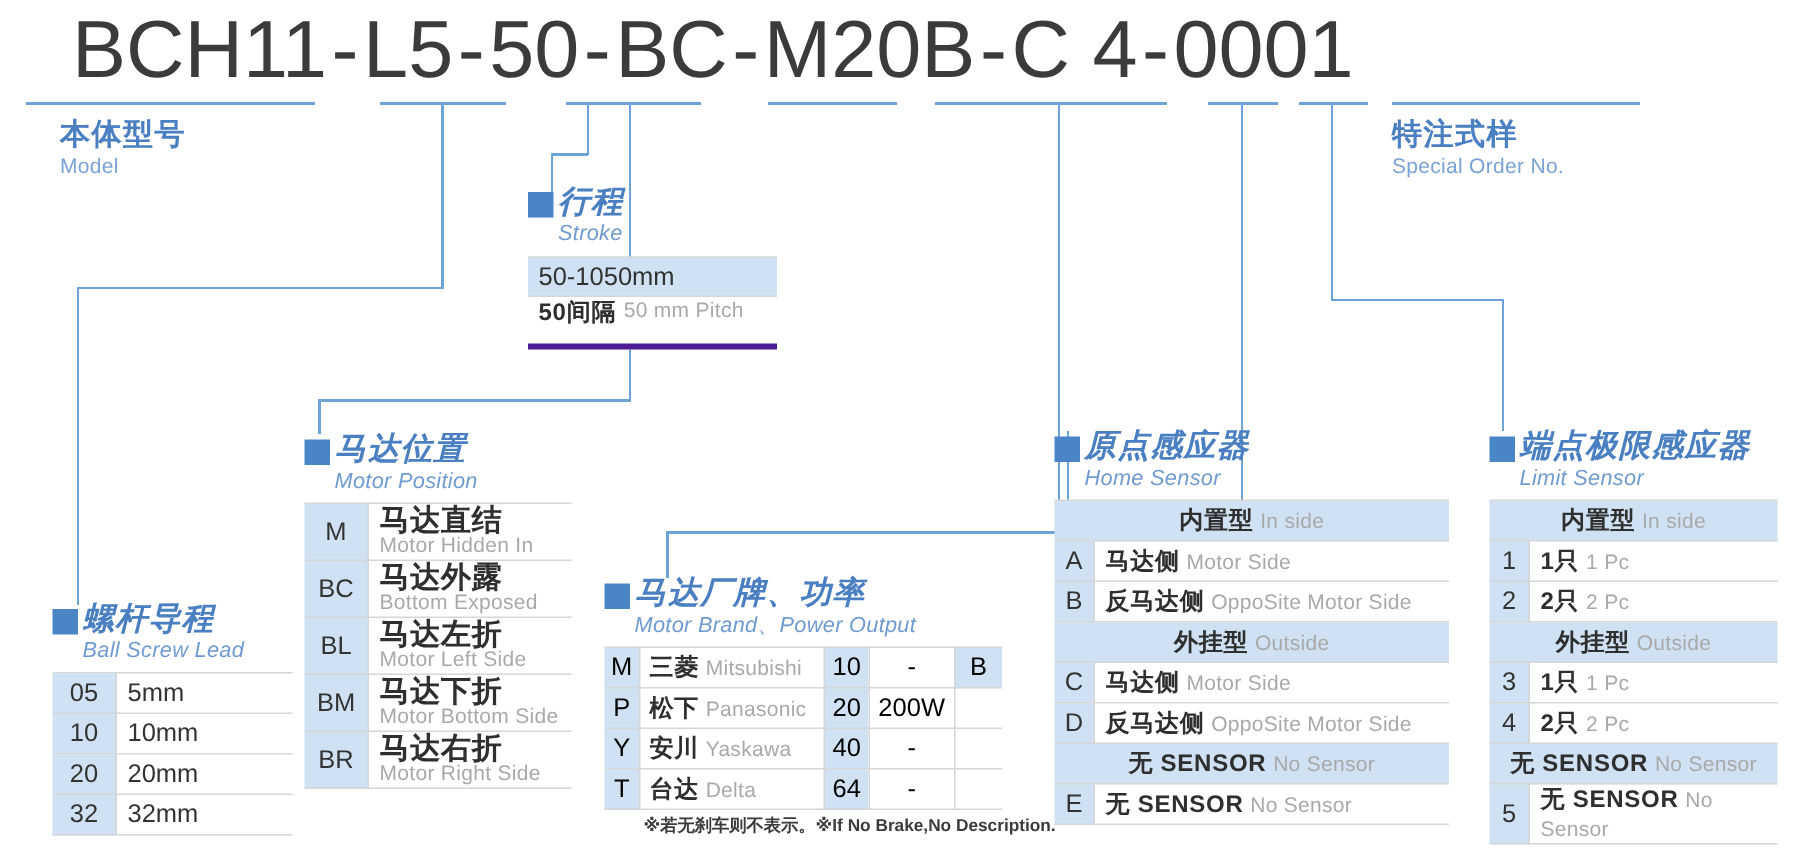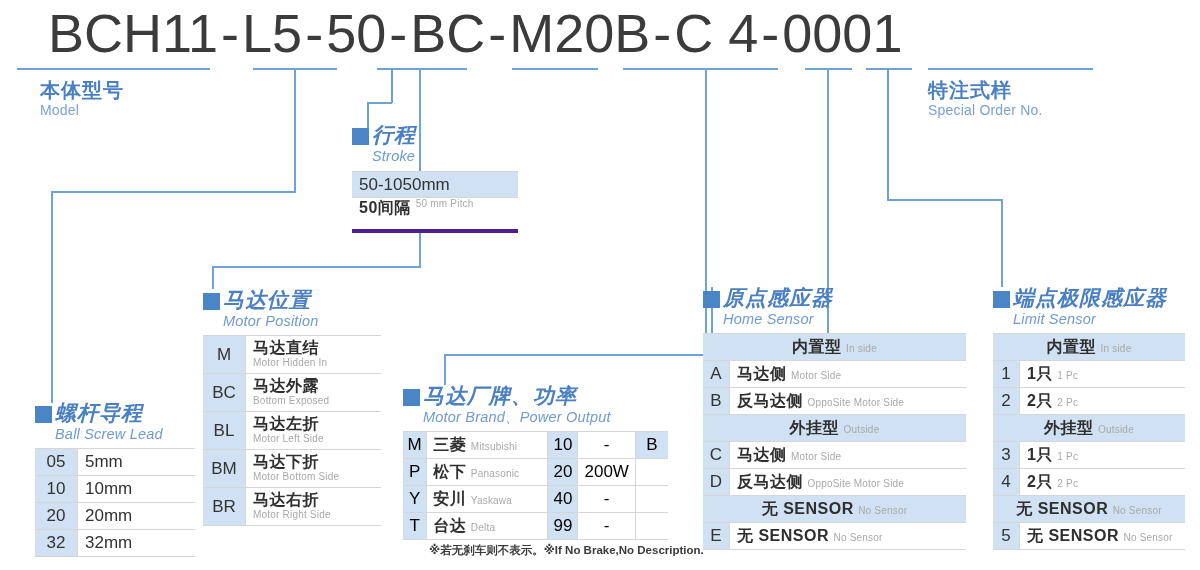--- a/index.html
+++ b/index.html
@@ -64,22 +64,22 @@
     padding:0;
     vertical-align:middle;
   }
   .codecell{
     background:#cfe1f2;color:#333;text-align:center;
     font-size:17px;
     border-right:1px solid #d6d6d6;
   }
   .valcell{background:#fff;color:#333;padding-left:7px !important;}
   .zhs{font-size:16px;color:#2f2f2f;font-weight:700;letter-spacing:.5px;}
-  .ens{font-size:10px;color:#a9a9a9;font-weight:400;letter-spacing:.2px;}
-  .stack .zhs{display:block;line-height:17px;font-weight:700;font-size:16px;font-family:Liberation Serif, serif;}
+  .ens{font-size:14px;color:#a9a9a9;font-weight:400;letter-spacing:.2px;}
+  .stack .zhs{display:block;line-height:17px;font-weight:700;font-size:20px;font-family:Liberation Serif, serif;}
   .stack .ens{display:block;line-height:14px;}
   .hdrrow td{background:#cfe1f2;text-align:center;}
   .hdrrow .zhs{font-size:16px;}
 
   
   #tbl-lead{width:160px;}
   #tbl-lead td{height:26px;}
   #tbl-lead .codecell{width:42px;}
   #tbl-lead .valcell{font-size:17px;color:#333;}
 
@@ -327,21 +327,21 @@
           <td class="c3">40</td>
           <td class="c4">-</td>
           <td class="c5 blank"></td>
         </tr>
         <tr>
           <td class="c1">T</td>
           <td class="c2">
             <span class="zhs">台达</span>
             <span class="ens">Delta</span>
           </td>
-          <td class="c3">99</td>
+          <td class="c3">64</td>
           <td class="c4">-</td>
           <td class="c5 blank"></td>
         </tr>
       </tbody>
     </table>
     <div class="note">
       <span>※若无刹车则不表示。</span><span>※If No Brake,No Description.</span>
     </div>
   </div>
 

